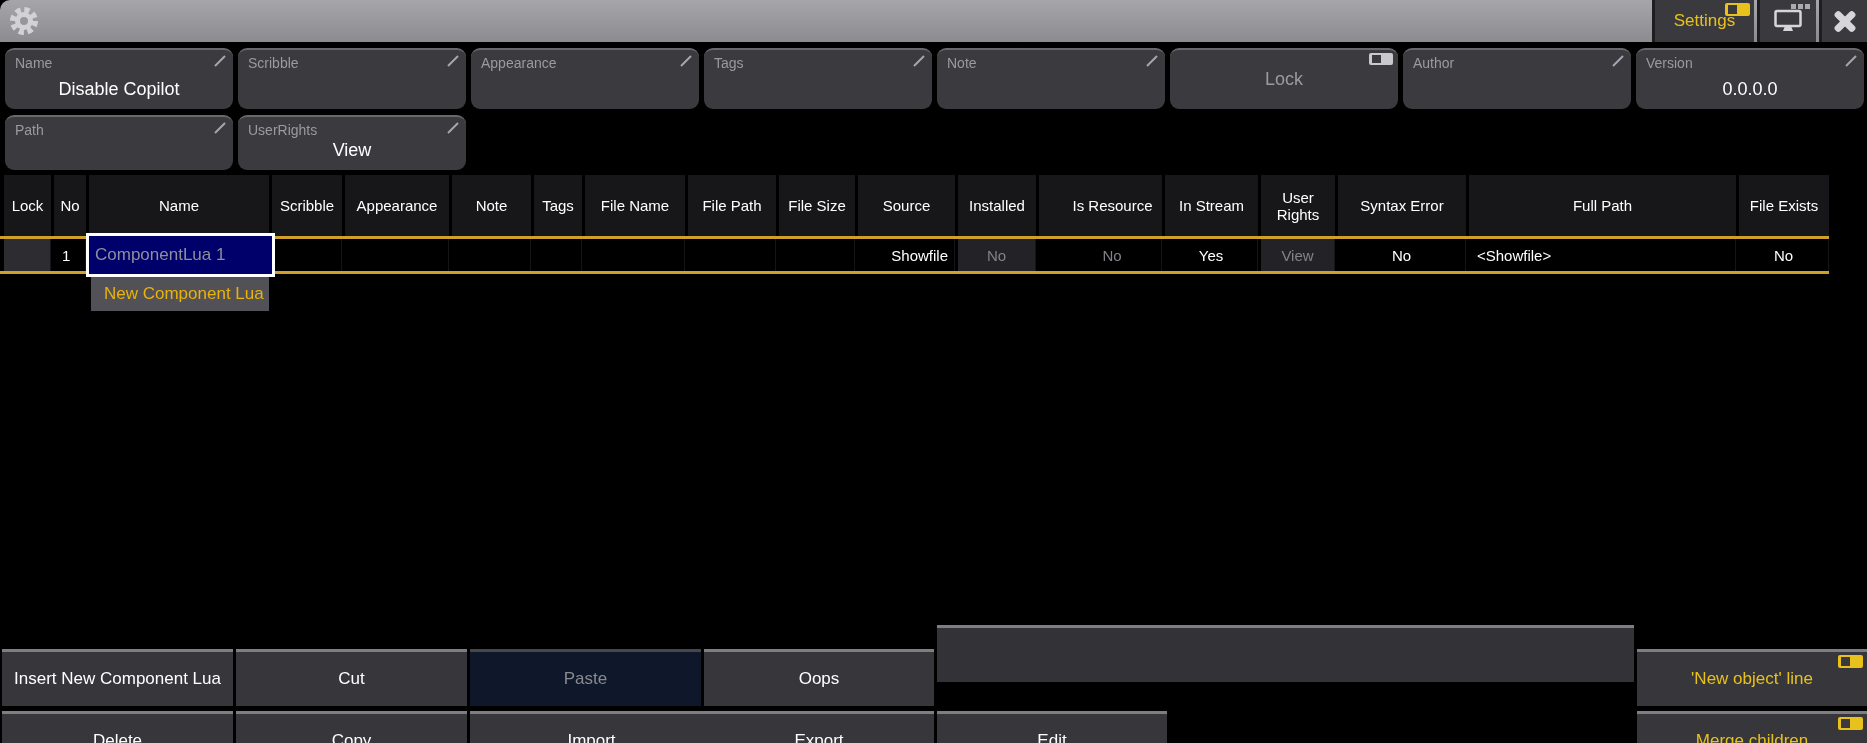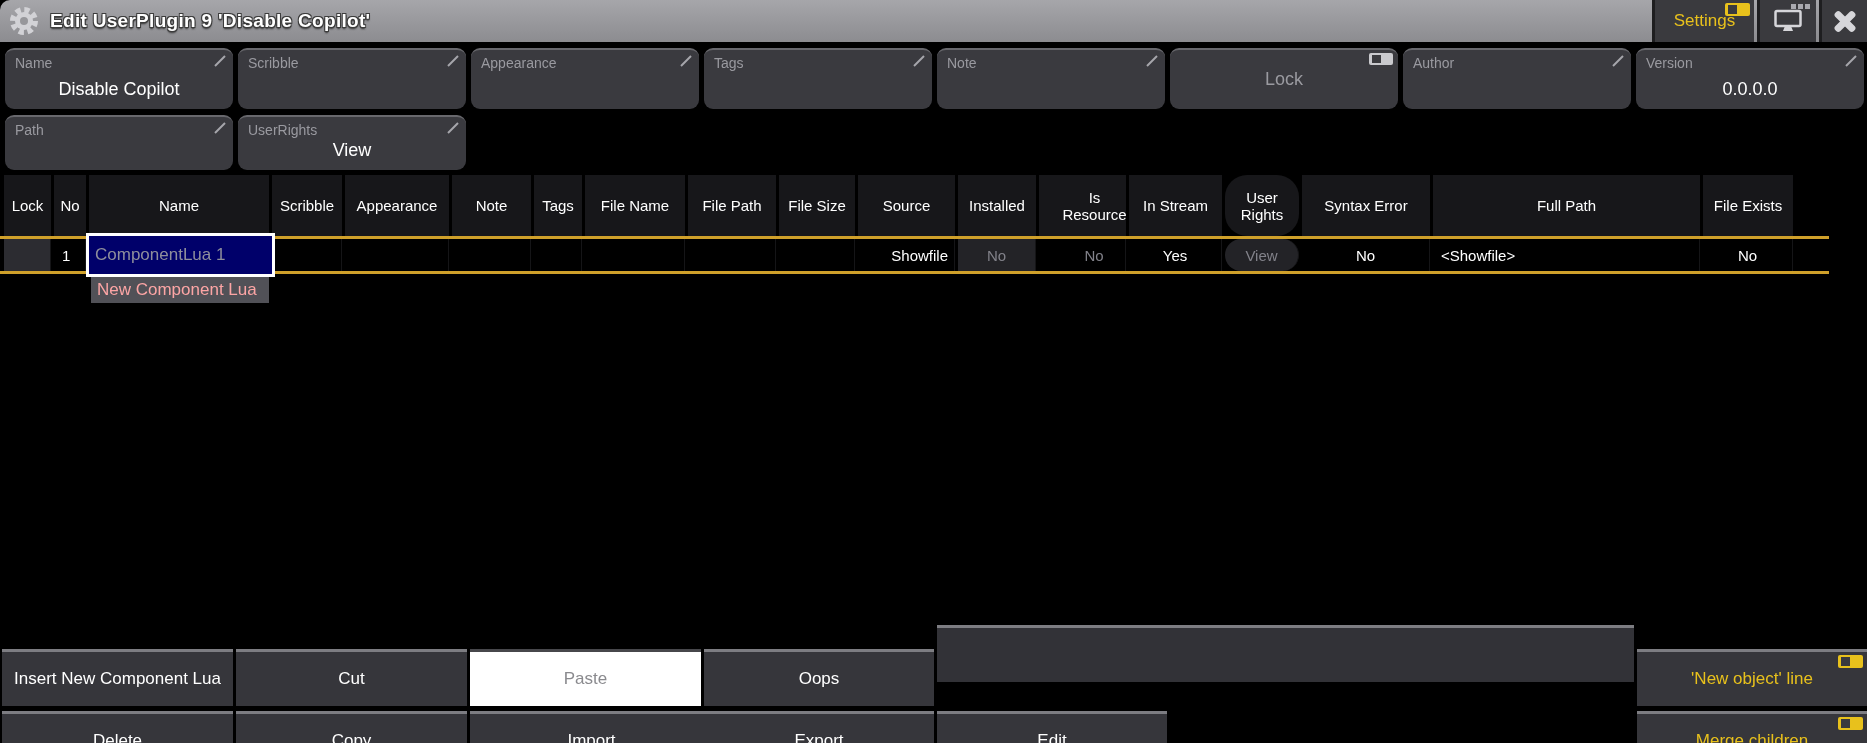--- a/index.html
+++ b/index.html
@@ -48,55 +48,54 @@
   .thead{left:0;top:175px;width:1832px;height:61px;display:flex;gap:3px;padding-left:4px;}
   .hcell{background:#17171a;color:#fff;font-size:15px;display:flex;align-items:center;justify-content:center;
     height:61px;box-sizing:border-box;text-align:center;}
   .trow{left:0;top:239px;width:1832px;height:32px;display:flex;gap:3px;padding-left:4px;}
   .tcell{background:#000;color:#fff;font-size:15px;display:flex;align-items:center;justify-content:center;
     height:32px;box-sizing:border-box;border-right:1px solid #151517;}
   .yline{left:0;width:1829px;height:3px;background:#cfa02a;}
   .c-lock{width:47px;} .c-no{width:32px;} .c-name{width:180px;} .c-scribble{width:70px;}
   .c-appearance{width:104px;} .c-note{width:79px;} .c-tags{width:48px;} .c-filename{width:100px;}
   .c-filepath{width:88px;} .c-filesize{width:76px;} .c-source{width:97px;} .c-installed{width:78px;}
-  .c-isresource{width:87px;padding-left:24px;} .c-instream{width:93px;} .c-userrights{width:74px;border-radius:22px;} .c-syntaxerror{width:128px;}
+  .c-isresource{width:123px;padding-left:24px;} .c-instream{width:93px;} .c-userrights{width:74px;} .c-syntaxerror{width:128px;}
   .c-fullpath{width:267px;} .c-fileexists{width:90px;}
   .cell-lite{background:#232327;}
   .cell-dim{color:#82828a;}
   .al{justify-content:flex-start;padding-left:8px;}
   .ar{justify-content:flex-end;padding-right:6px;}
   .lockcell{background:#2c2c31;}
 
   .editor{left:86px;top:233px;width:189px;height:44px;background:#00006a;border:3px solid #fff;
     display:flex;align-items:center;padding-left:6px;color:#8e8e9c;font-size:17px;}
-  .suggestion{left:91px;top:277px;width:178px;height:26px;background:#515157;color:#fca5a5;
-    display:flex;align-items:center;padding-left:6px;font-size:17px;}
+  .suggestion{left:91px;top:277px;width:178px;height:34px;background:#515157;color:#eab308;
+    display:flex;align-items:center;padding-left:13px;font-size:17px;}
 
   
   .fbtn{background:#36363b;border-top:3px solid #7d7d82;display:flex;align-items:center;justify-content:center;
     color:#fff;font-size:17px;margin-top:24px;}
   .frow1{top:625px;height:57px;}
   .frow2{top:687px;height:56px;}
-  .fbtn.disabled{background:#ffffff;color:#8a8a8e;border-top-color:#47474b;}
+  .fbtn.disabled{background:#0f172a;color:#8a8a8e;border-top-color:#47474b;}
   .fbtn.yellow{color:#e8c11c;}
   .fspacer{background:#323237;border-top:3px solid #7d7d82;}
   svg{display:block;}
 </style>
 </head>
 <body>
 
 <div class="abs titlebar">
   <div class="abs gear">
     <svg width="32" height="32" viewBox="0 0 32 32">
       <circle cx="16" cy="16" r="10" fill="none" stroke="#d2d2d6" stroke-width="8" stroke-dasharray="4.6 3.25"></circle>
       <circle cx="16" cy="16" r="9" fill="#d2d2d6"></circle>
       <circle cx="16" cy="16" r="4" fill="#97979b"></circle>
     </svg>
   </div>
-  <div class="abs win-title">Edit UserPlugin 9 'Disable Copilot'</div>
 
   <div class="abs tb-btn tb-settings">
     <span class="toggle-on"></span>
     <span>Settings</span>
   </div>
 
   <div class="abs tb-btn tb-monitor">
     <span class="tri-squares">
         <i></i>
         <i></i>

